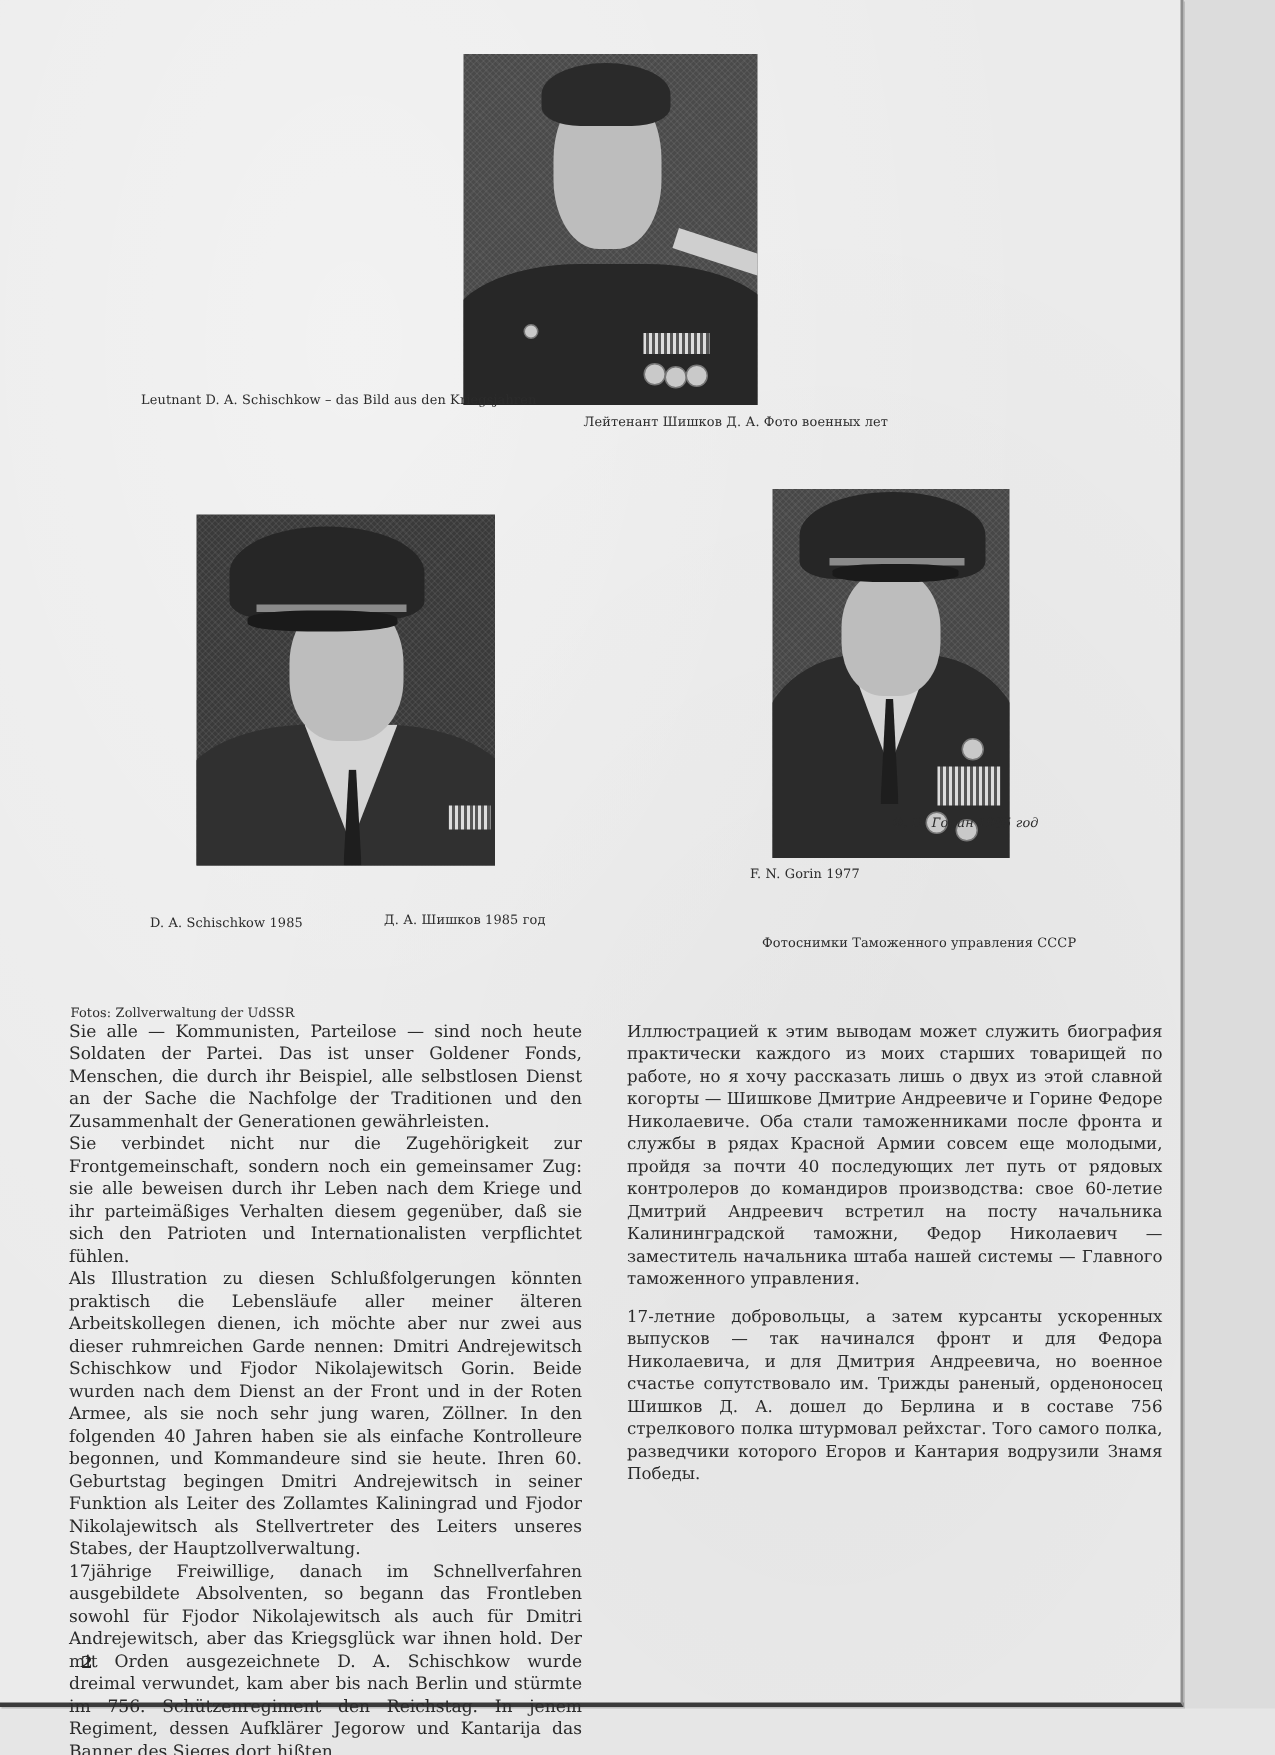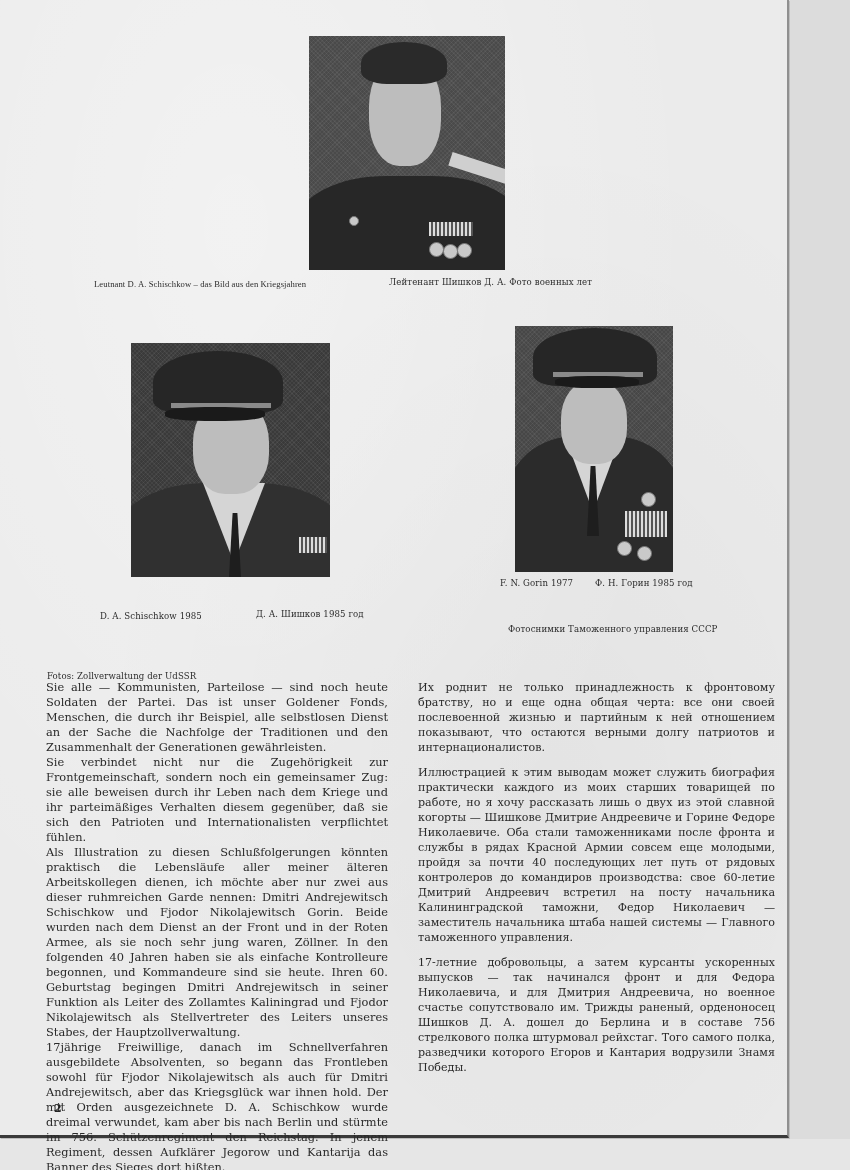--- a/index.html
+++ b/index.html
@@ -70,21 +70,21 @@
     <div class="body" style="left:-10px; top:140px; width:220px; height:110px;"></div>
     <div class="epaulet" style="left:140px; top:125px; width:60px; height:14px;"></div>
     <div class="head" style="left:60px; top:20px; width:72px; height:110px;"></div>
     <div class="hair" style="left:52px; top:6px; width:86px; height:42px;"></div>
     <div class="ribbon" style="left:120px; top:186px; width:44px; height:14px;"></div>
     <div class="medal" style="left:120px; top:206px;"></div>
     <div class="medal" style="left:134px; top:208px;"></div>
     <div class="medal" style="left:148px; top:207px;"></div>
     <div class="medal" style="left:40px; top:180px; width:8px; height:8px;"></div>
   </div>
-  <div class="caption" style="left:94px; top:279px;font-family:Liberation Serif, serif;">Leutnant D. A. Schischkow – das Bild aus den Kriegsjahren</div>
+  <div class="caption" style="left:94px; top:262px;">Leutnant D. A. Schischkow – das Bild aus den Kriegsjahren</div>
   <div class="caption" style="left:389px; top:277px;">Лейтенант Шишков Д. А. Фото военных лет</div>
 
   <div class="photo" style="left:131px; top:343px; width:199px; height:234px; background-color:#3a3a3a;" title="D. A. Schischkow in customs uniform, 1985">
     <div class="body" style="left:-10px; top:140px; width:220px; height:110px; background:#303030;"></div>
     <div class="shirt" style="left:72px; top:140px; width:62px; height:80px;"></div>
     <div class="tie" style="left:98px; top:170px; width:12px; height:64px;"></div>
     <div class="head" style="left:62px; top:55px; width:76px; height:96px;"></div>
     <div class="cap" style="left:22px; top:8px; width:130px; height:62px;"></div>
     <div class="band" style="left:40px; top:60px; width:100px; height:5px;"></div>
     <div class="visor" style="left:34px; top:64px; width:100px; height:14px;"></div>
@@ -100,32 +100,31 @@
     <div class="head" style="left:46px; top:54px; width:66px; height:84px;"></div>
     <div class="cap" style="left:18px; top:2px; width:124px; height:58px;"></div>
     <div class="band" style="left:38px; top:46px; width:90px; height:5px;"></div>
     <div class="visor" style="left:40px; top:50px; width:84px; height:12px;"></div>
     <div class="ribbon" style="left:110px; top:185px; width:42px; height:26px;"></div>
     <div class="medal" style="left:126px; top:166px;"></div>
     <div class="medal" style="left:102px; top:215px;"></div>
     <div class="medal" style="left:122px; top:220px;"></div>
   </div>
   <div class="caption" style="left:500px; top:578px;">F. N. Gorin 1977</div>
-  <div class="caption" style="left:595px; top:578px;">Ф. Н. Горин 1985 год</div>
+  <div class="caption" style="left:595px; top:544px;font-style:italic;">Ф. Н. Горин 1985 год</div>
 
   <div class="caption" style="left:47px; top:632px;margin-top:39px;">Fotos: Zollverwaltung der UdSSR</div>
   <div class="caption" style="left:508px; top:624px;">Фотоснимки Таможенного управления СССР</div>
 
   <div class="col col-left">
     <p>Sie alle — Kommunisten, Parteilose — sind noch heute Soldaten der Partei. Das ist unser Goldener Fonds, Menschen, die durch ihr Beispiel, alle selbstlosen Dienst an der Sache die Nachfolge der Traditionen und den Zusammenhalt der Generationen gewährleisten.</p>
     <p>Sie verbindet nicht nur die Zugehörigkeit zur Frontgemeinschaft, sondern noch ein gemeinsamer Zug: sie alle beweisen durch ihr Leben nach dem Kriege und ihr parteimäßiges Verhalten diesem gegenüber, daß sie sich den Patrioten und Internationalisten verpflichtet fühlen.</p>
     <p>Als Illustration zu diesen Schlußfolgerungen könnten praktisch die Lebensläufe aller meiner älteren Arbeitskollegen dienen, ich möchte aber nur zwei aus dieser ruhmreichen Garde nennen: Dmitri Andrejewitsch Schischkow und Fjodor Nikolajewitsch Gorin. Beide wurden nach dem Dienst an der Front und in der Roten Armee, als sie noch sehr jung waren, Zöllner. In den folgenden 40 Jahren haben sie als einfache Kontrolleure begonnen, und Kommandeure sind sie heute. Ihren 60. Geburtstag begingen Dmitri Andrejewitsch in seiner Funktion als Leiter des Zollamtes Kaliningrad und Fjodor Nikolajewitsch als Stellvertreter des Leiters unseres Stabes, der Hauptzollverwaltung.</p>
     <p>17jährige Freiwillige, danach im Schnellverfahren ausgebildete Absolventen, so begann das Frontleben sowohl für Fjodor Nikolajewitsch als auch für Dmitri Andrejewitsch, aber das Kriegsglück war ihnen hold. Der mit Orden ausgezeichnete D. A. Schischkow wurde dreimal verwundet, kam aber bis nach Berlin und stürmte im 756. Schützenregiment den Reichstag. In jenem Regiment, dessen Aufklärer Jegorow und Kantarija das Banner des Sieges dort hißten.</p>
   </div>
 
   <div class="col col-right">
-    <p>Их роднит не только принадлежность к фронтовому братству, но и еще одна общая черта: все они своей послевоенной жизнью и партийным к ней отношением показывают, что остаются верными долгу патриотов и интернационалистов.</p>
     <p>Иллюстрацией к этим выводам может служить биография практически каждого из моих старших товарищей по работе, но я хочу рассказать лишь о двух из этой славной когорты — Шишкове Дмитрие Андреевиче и Горине Федоре Николаевиче. Оба стали таможенниками после фронта и службы в рядах Красной Армии совсем еще молодыми, пройдя за почти 40 последующих лет путь от рядовых контролеров до командиров производства: свое 60-летие Дмитрий Андреевич встретил на посту начальника Калининградской таможни, Федор Николаевич — заместитель начальника штаба нашей системы — Главного таможенного управления.</p>
     <p>17-летние добровольцы, а затем курсанты ускоренных выпусков — так начинался фронт и для Федора Николаевича, и для Дмитрия Андреевича, но военное счастье сопутствовало им. Трижды раненый, орденоносец Шишков Д. А. дошел до Берлина и в составе 756 стрелкового полка штурмовал рейхстаг. Того самого полка, разведчики которого Егоров и Кантария водрузили Знамя Победы.</p>
   </div>
 
   <div class="page-number">2</div>
 </div>
 
 </body></html>

